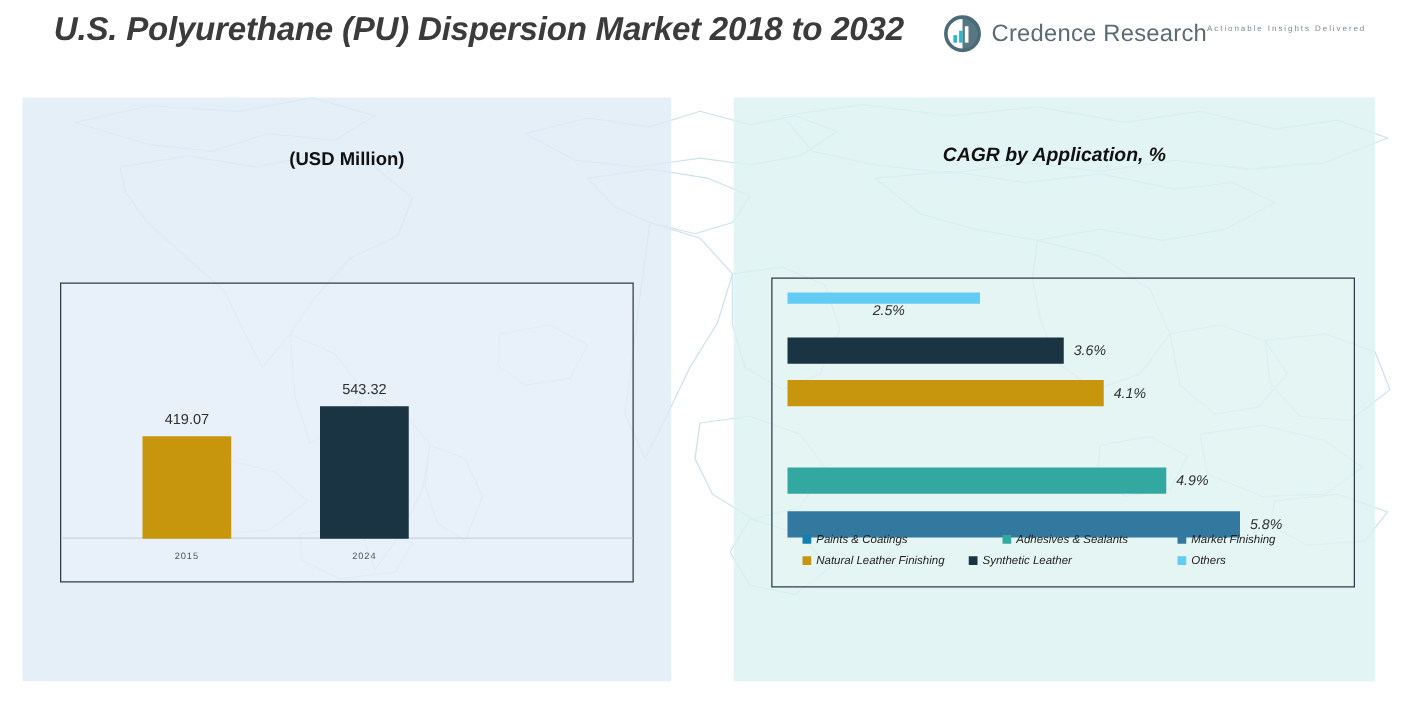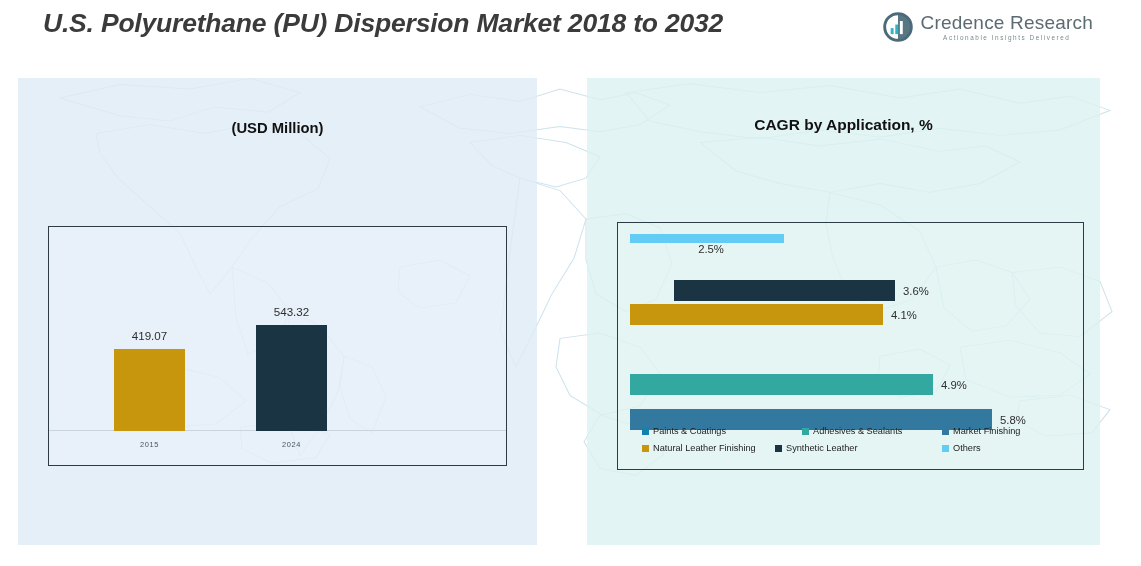--- a/index.html
+++ b/index.html
@@ -17,28 +17,28 @@
 
   
   .header { position: absolute; left: 0; top: 0; width: 1141px; height: 78px; z-index: 5; }
   .title {
     position: absolute; left: 43px; top: 6px; width: 860px;
     font-size: 26.5px; font-weight: bold; font-style: italic;
     color: #3b3b3b; line-height: 1.32; letter-spacing: -0.2px;
   }
   .logo { position: absolute; right: 48px; top: 12px; display: flex; align-items: center; gap: 8px; }
   .logo-mark { width: 30px; height: 30px; flex: none; }
-  .logo-text { display: flex; flex-direction: column; line-height: 1; align-items: center; }
+  .logo-text { display: flex; flex-direction: row; line-height: 1; }
   .logo-name { font-size: 19px; color: #5b6b72; letter-spacing: .2px; }
   .logo-tag { font-size: 6.4px; color: #7b8a90; letter-spacing: 1.55px; margin-top: 3px; }
 
   
   .panel { position: absolute; top: 78px; height: 467px; z-index: 2; }
   .panel-left  { left: 18px;  width: 519px; background: rgba(222,235,246,0.80); }
-  .panel-right { left: 587px; width: 513px; background: rgba(219,241,240,0.80); }
+  .panel-right { left: 587px; width: 513px; background: rgba(219,241,240,0.80); font-style: italic; }
 
   .panel-head { position: absolute; left: 0; width: 100%; text-align: center; }
   .sub1 { font-size: 13.2px; color: #2b2b2b; }
   .sub2 { font-size: 14.8px; color: #111; font-weight: bold; margin-top: 8px; }
   .rtitle { font-size: 15.5px; color: #111; font-weight: bold; }
 
   
   .colchart {
     position: absolute; left: 30px; top: 148px; width: 459px; height: 240px;
     border: 1.4px solid #2f3b44; background: rgba(255,255,255,0.14);
@@ -148,21 +148,21 @@
     <div class="panel-head" style="top:38px;">
       <div class="rtitle">CAGR by Application, %</div>
     </div>
 
     <div class="barchart">
       <div class="bars">
         <div class="brow" style="top:0px;flex-direction:column;">
           <div class="fill" style="width:154px; background:#62ccf5;"></div>
           <div class="blabel">2.5%</div>
         </div>
-        <div class="brow" style="top:46px;margin-left:44px;">
+        <div class="brow" style="top:36px;">
           <div class="fill" style="width:221px; background:#1b3444;"></div>
           <div class="blabel">3.6%</div>
         </div>
         <div class="brow" style="top:70px;">
           <div class="fill" style="width:253px; background:#c8960c;"></div>
           <div class="blabel">4.1%</div>
         </div>
         <div class="brow" style="top:140px;">
           <div class="fill" style="width:303px; background:#33a8a0;"></div>
           <div class="blabel">4.9%</div>

